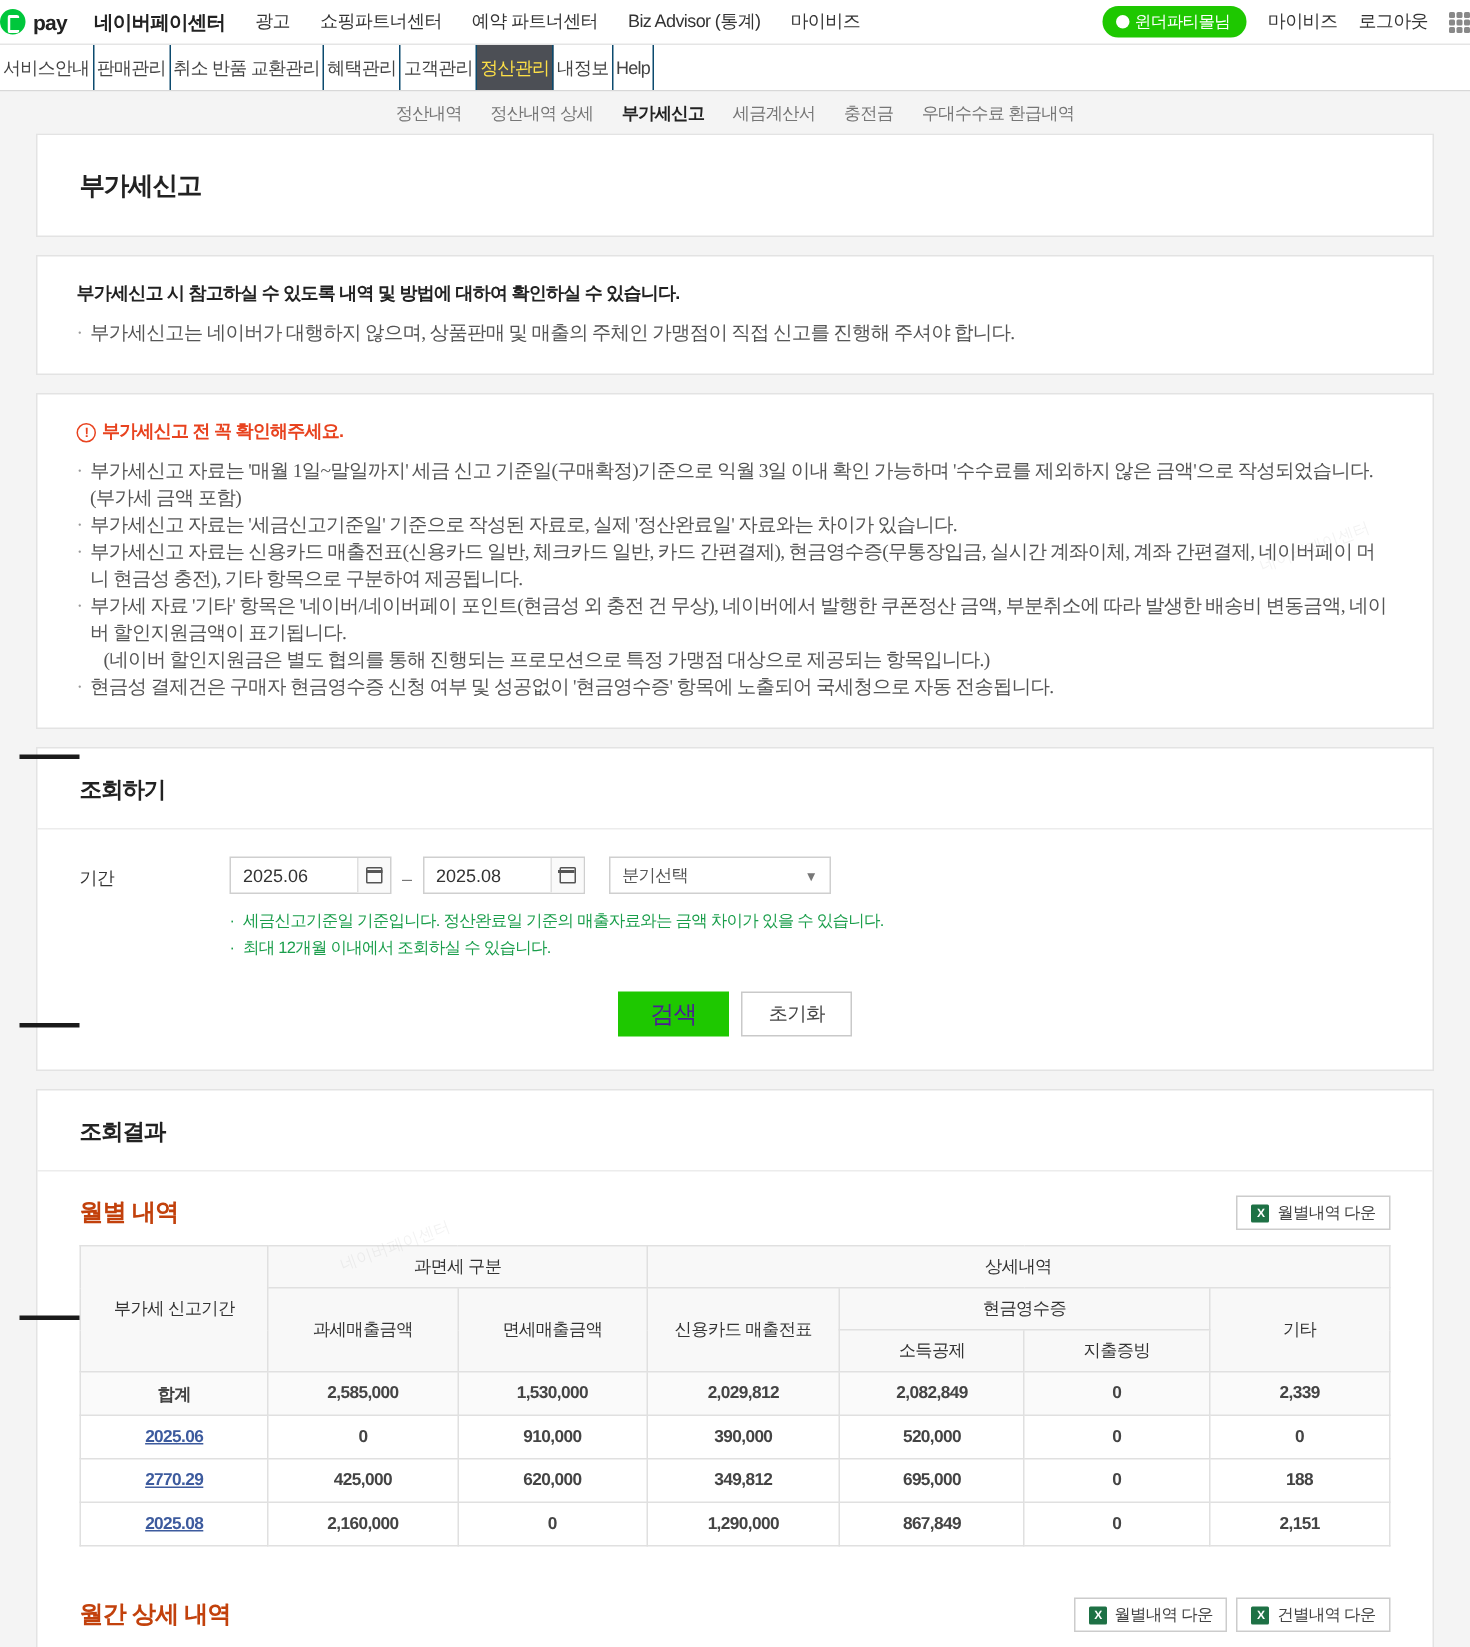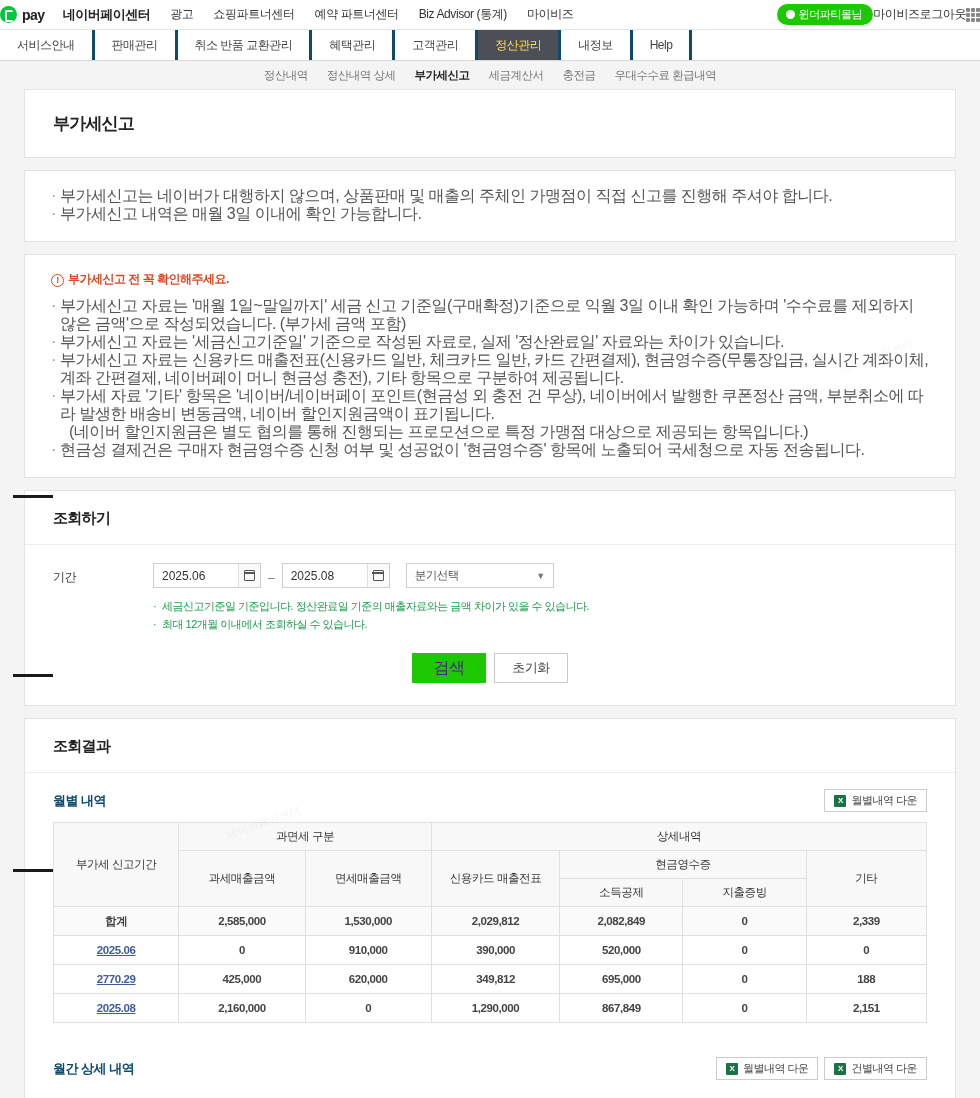--- a/index.html
+++ b/index.html
@@ -30,21 +30,21 @@
   }
   .logo-circle::after{
     content:""; position:absolute; left:5px; top:4px;
     width:6px; height:8px; border:2px solid #fff; border-radius:2px;
     border-right:none;
   }
   .logo-text { font-size: 14px; font-weight: bold; color:#222; letter-spacing:-0.5px; }
   .brand-name { font-size: 13px; font-weight: bold; color:#222; letter-spacing:-0.5px; margin-right: 20px;}
   .gnb-links { display:flex; align-items:center; gap:20px; }
   .gnb-links a { color:#333; text-decoration:none; font-size:12px; letter-spacing:-0.4px;}
-  .gnb-right { margin-left:auto; display:flex; align-items:center; }
+  .gnb-right { margin-left:auto; display:flex; align-items:center; gap:14px; }
   .pill {
     background:#1ec800; color:#fff; border-radius:11px; font-size:11px;
     padding:3px 11px 3px 9px; display:flex; align-items:center; gap:4px; letter-spacing:-0.4px;
   }
   .pill .dot { width:9px;height:9px;border-radius:50%;background:#fff;display:inline-block;}
   .gnb-right a { color:#333; text-decoration:none; font-size:12px; letter-spacing:-0.4px;}
   .grid-icon {
     width: 14px; height:14px; display:grid; grid-template-columns:repeat(3,1fr);
     grid-template-rows:repeat(3,1fr); gap:1px;
   }
@@ -53,24 +53,24 @@
   
   .lnb {
     height: 31px;
     background:#fff;
     border-bottom:1px solid #d8d8d8;
     display:flex;
     align-items:stretch;
     font-size:12px;
   }
   .lnb-item {
-    padding: 0 17px;
+    padding: 0 2px;
     display:flex; align-items:center;
     color:#444; letter-spacing:-0.5px;
-    border-right:3px solid #0c4a6e;
+    border-right:1px solid #0c4a6e;
     cursor:pointer;
   }
   .lnb-item.active { background:#4c4f55; color:#fde047; }
 
   
   .subnav {
     height: 28px; display:flex; align-items:center; justify-content:center;
     gap: 19px; font-size: 11.5px; color:#767676; background:#f4f4f4;
   }
   .subnav span { letter-spacing:-0.5px; cursor:pointer;}
@@ -83,21 +83,21 @@
   }
   .page-title {
     font-size: 17px; color:#222; font-weight:bold;
     padding: 22px 0 22px 28px; letter-spacing:-0.8px;
   }
 
   .notice { padding: 16px 26px 18px 26px; }
   .notice-title { font-weight:bold; font-size:12px; color:#222; margin-bottom:9px; letter-spacing:-0.5px;}
   .notice li, .warn li {
     list-style:none; position:relative; padding-left:9px;
-    font-size:16px; color:#555; line-height:18px; letter-spacing:-0.5px;
+    font-size:13px; color:#555; line-height:18px; letter-spacing:-0.5px;font-family:Liberation Serif, serif;
   }
   .notice li::before, .warn li::before {
     content:"·"; position:absolute; left:0; top:0; color:#999;
   }
   .notice ul, .warn ul { margin:0; padding:0; }
 
   .warn { padding: 16px 26px 18px 26px; }
   .warn-title { color:#e8431f; font-weight:bold; font-size:12px; margin-bottom:9px; letter-spacing:-0.5px;}
   .warn-title .ex {
     display:inline-block; width:13px;height:13px;border:1px solid #e8431f;border-radius:50%;
@@ -140,21 +140,21 @@
     width:74px;height:30px;background:#1ec800;border:none;color:#4c1d95;font-size:16px;
     letter-spacing:-0.5px; cursor:pointer;
   }
   .btn-white {
     width:74px;height:30px;background:#fff;border:1px solid #c9c9c9;color:#444;font-size:13px;
     letter-spacing:-0.5px; cursor:pointer;
   }
 
   
   .sub-title {
-    font-size:13px; font-weight:bold; color:#0c4a6e; letter-spacing:-0.5px;
+    font-size:16px; font-weight:bold; color:#c2410c; letter-spacing:-0.5px;
   }
   .res-block { padding: 16px 28px 0 28px; }
   .res-head { display:flex; align-items:center; margin-bottom:10px; }
   .dl-btns { margin-left:auto; display:flex; gap:6px; }
   .dl-btn {
     border:1px solid #ccc; background:#fff; height:23px; display:flex; align-items:center;
     gap:5px; padding:0 9px; font-size:11px; color:#444; letter-spacing:-0.5px; cursor:pointer;
   }
   .xls { width:12px;height:12px;background:#1e7145;color:#fff;font-size:8px;font-weight:bold;
          display:flex;align-items:center;justify-content:center;border-radius:1px;}
@@ -234,23 +234,23 @@
   <span>충전금</span>
   <span>우대수수료 환급내역</span>
 </div>
 
 <div class="card">
   <div class="page-title">부가세신고</div>
 </div>
 
 <div class="card">
   <div class="notice">
+    <div class="notice-title">부가세신고 시 참고하실 수 있도록 내역 및 방법에 대하여 확인하실 수 있습니다.</div>
     <ul>
       <li>부가세신고는 네이버가 대행하지 않으며, 상품판매 및 매출의 주체인 가맹점이 직접 신고를 진행해 주셔야 합니다.</li>
-      <li>부가세신고 내역은 매월 3일 이내에 확인 가능합니다.</li>
     </ul>
   </div>
 </div>
 
 <div class="card">
   <span class="wm" style="right:40px; top:94px;">네이버페이센터</span>
   <div class="warn">
     <div class="warn-title">
       <span class="ex">!</span><span>부가세신고 전 꼭 확인해주세요.</span>
     </div>

